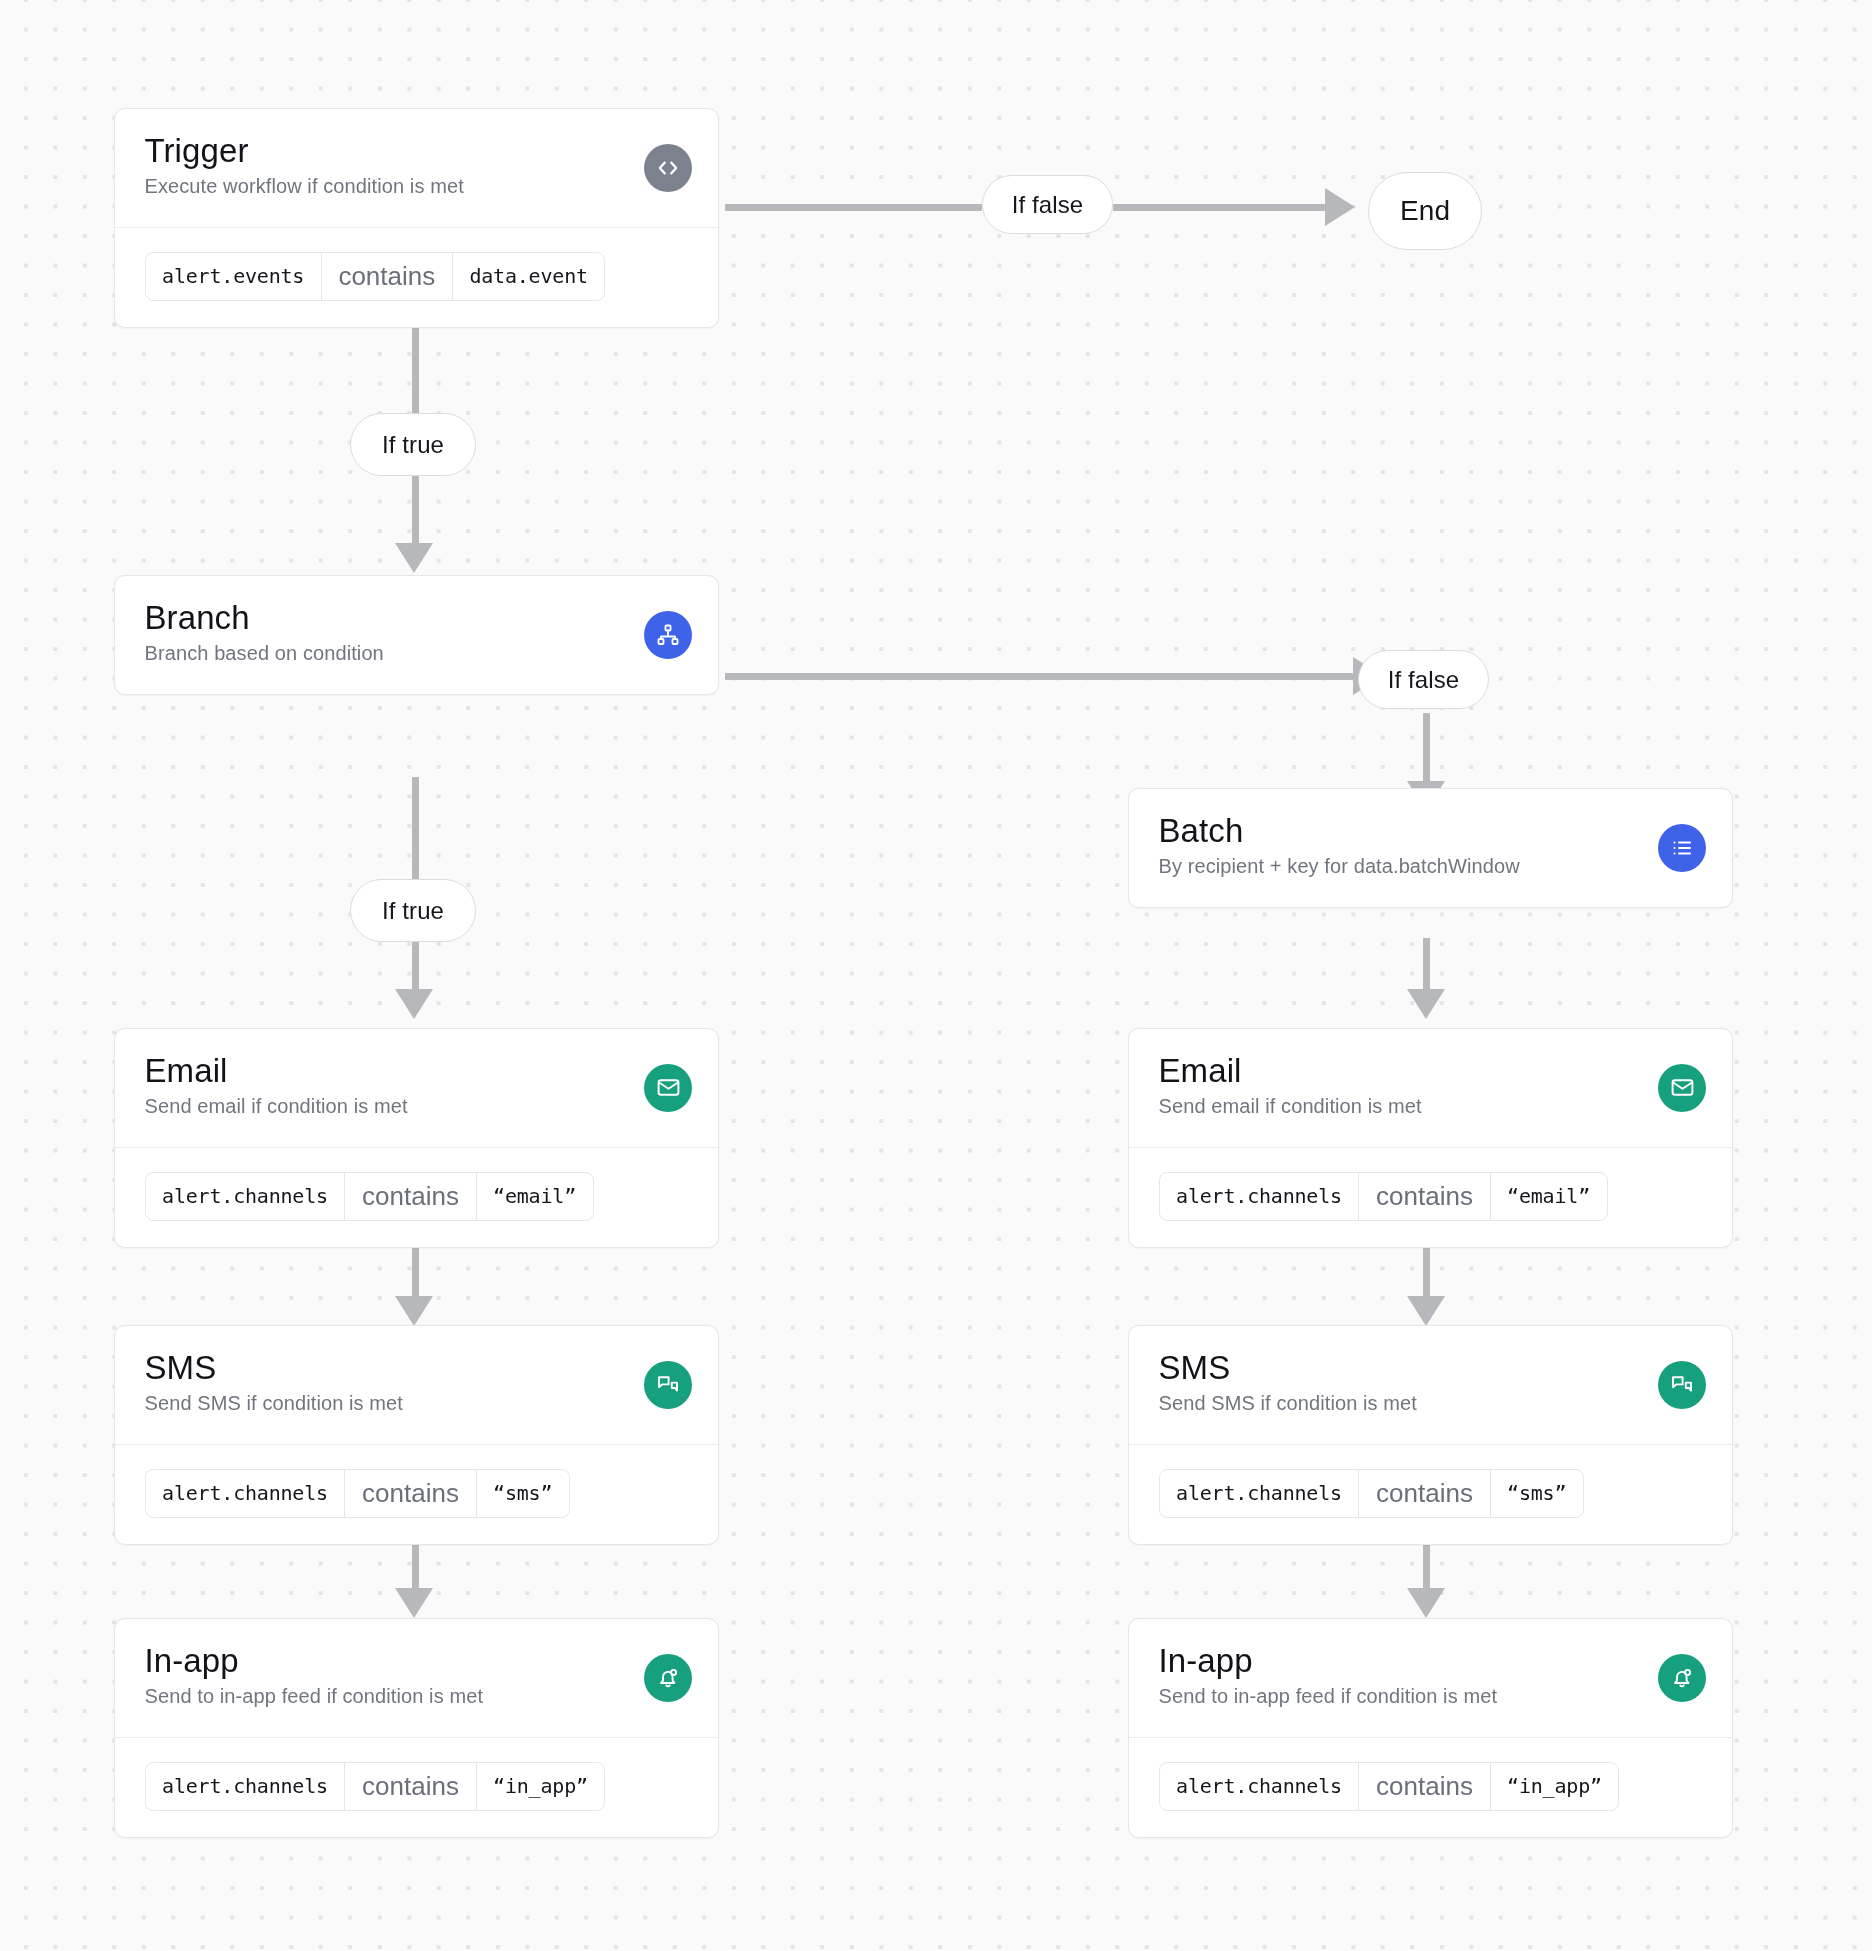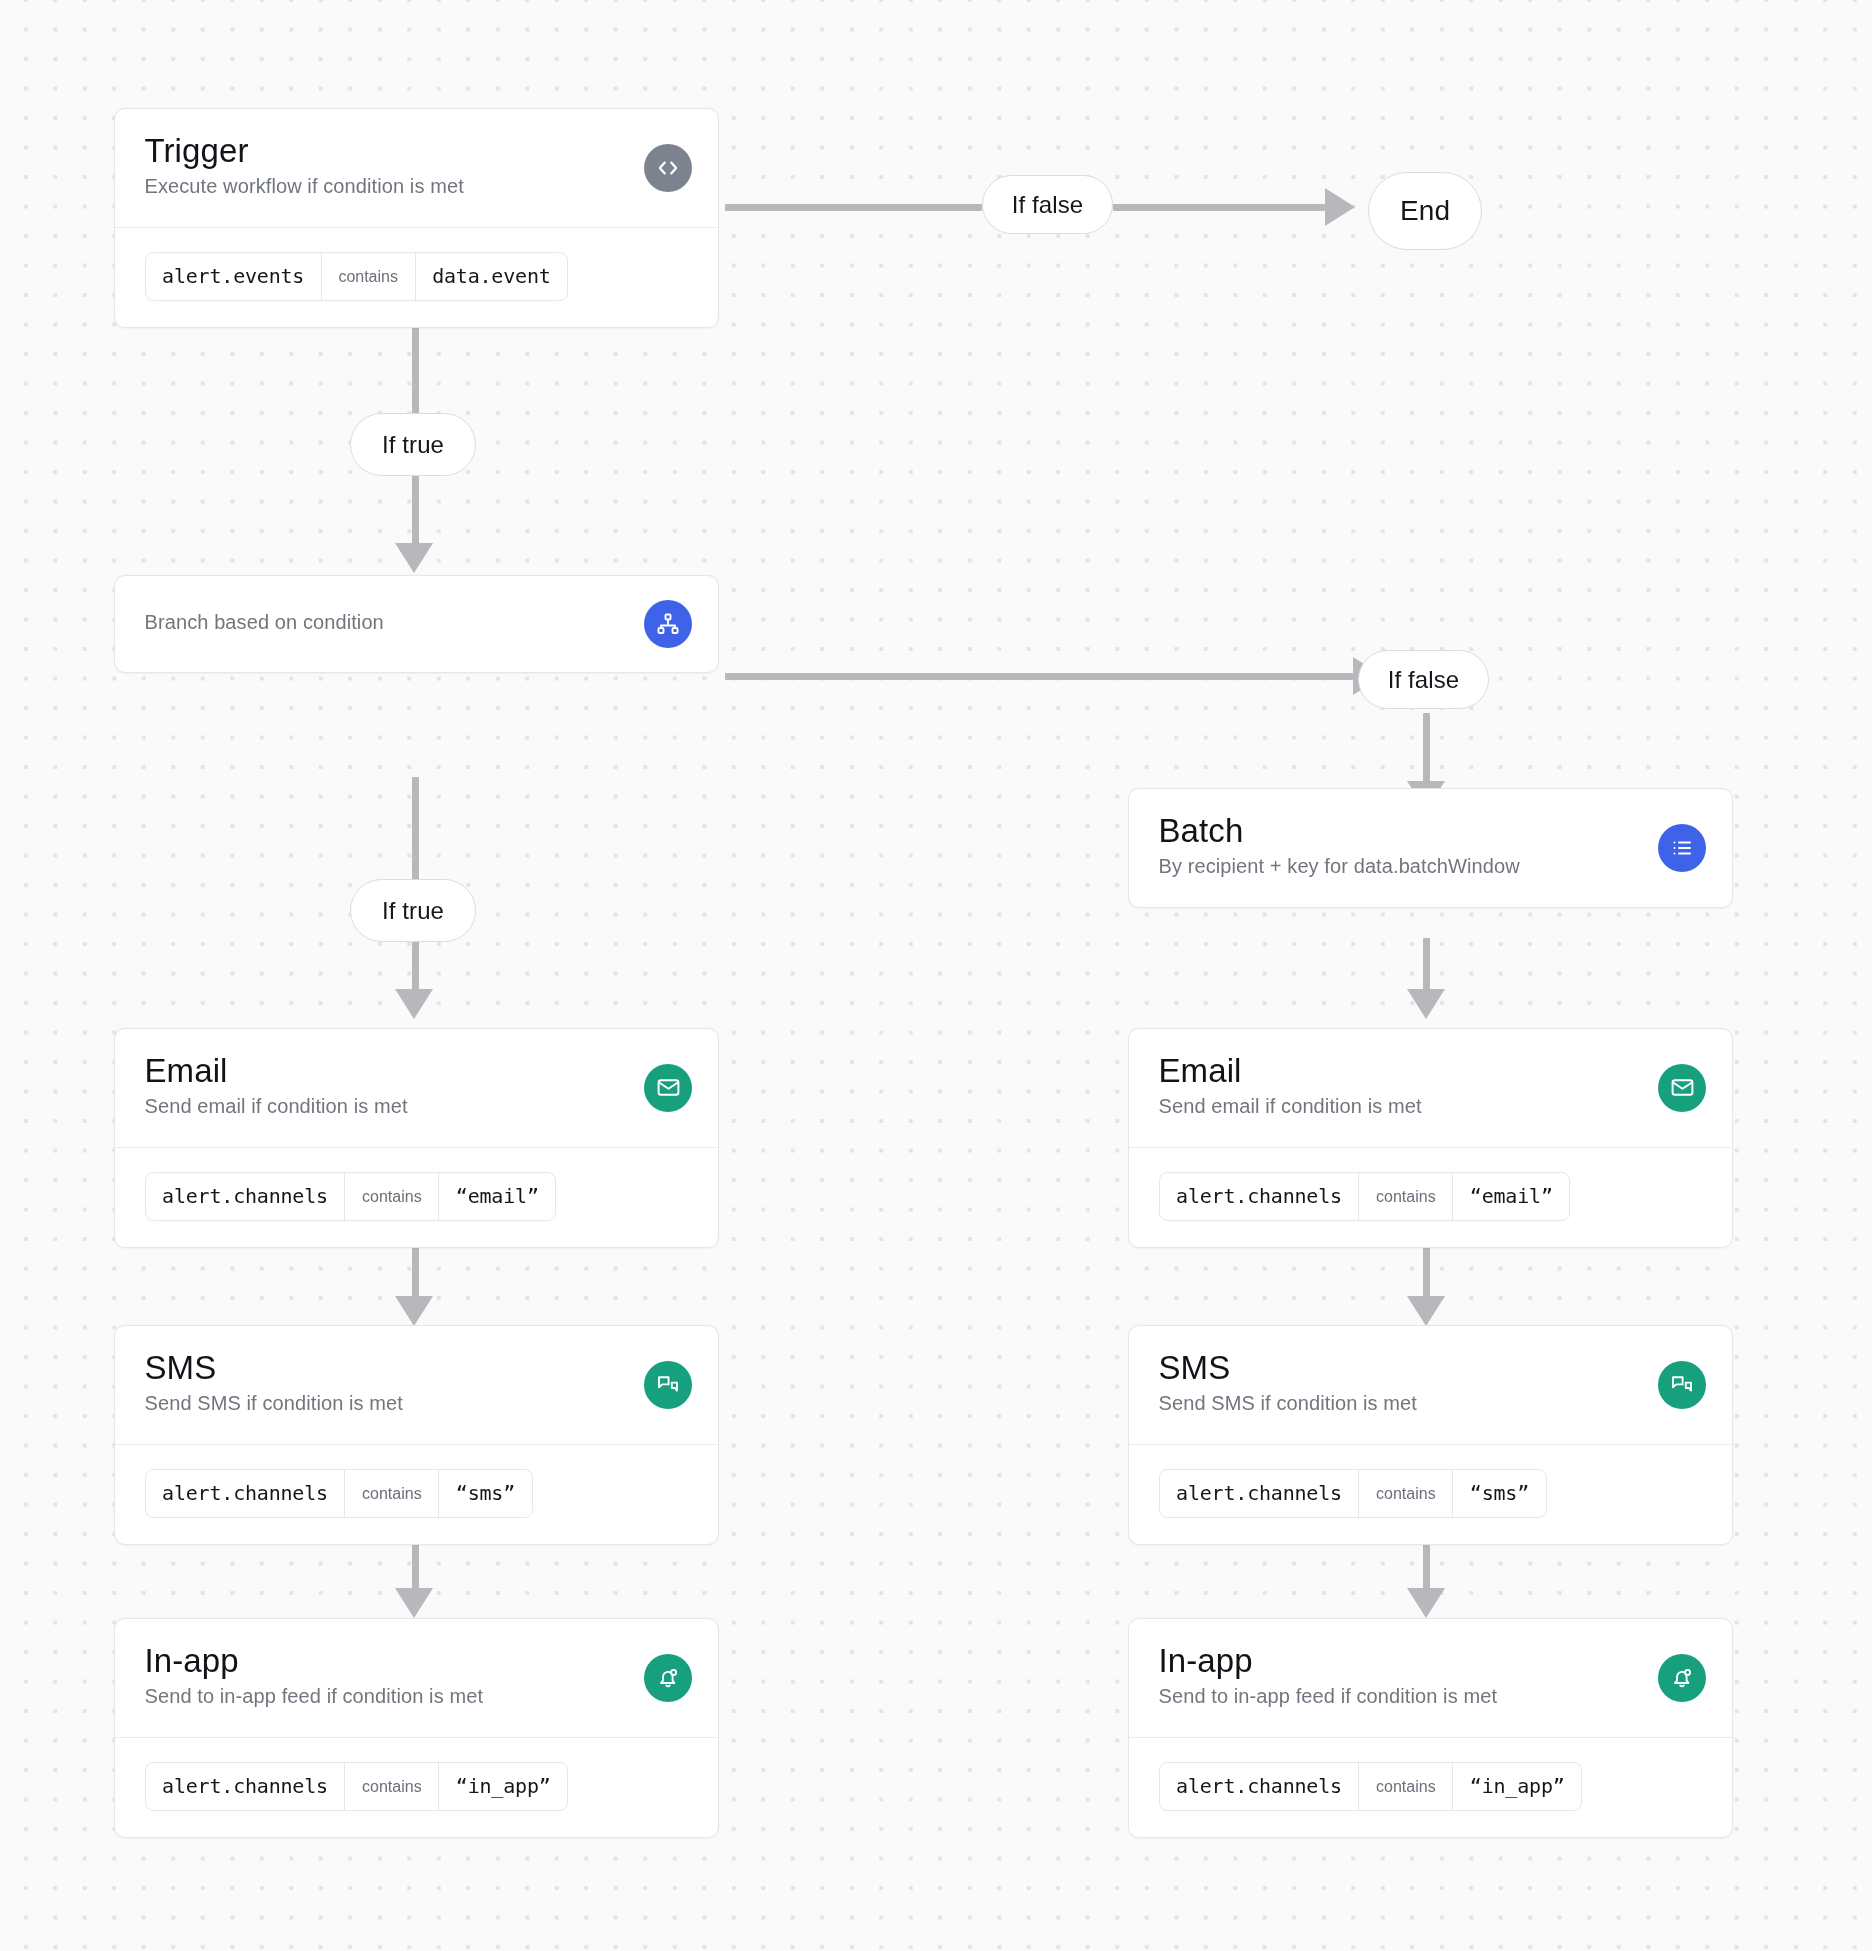--- a/index.html
+++ b/index.html
@@ -81,21 +81,21 @@
   .cond .mono {
     font-family: "DejaVu Sans Mono", "Liberation Mono", monospace;
     font-size: 20px;
     color: #14161b;
     letter-spacing: -0.2px;
   }
   .cond .op {
     color: #6a6f79;
     border-left: 0.9px solid #e6e6e8;
     border-right: 0.9px solid #e6e6e8;
-    font-size: 16px;
+    font-size: 26px;
   }
 
   
   .pill {
     position: absolute;
     background: #ffffff;
     border: 0.9px solid #dcdcdf;
     border-radius: 922px;
     display: flex; align-items: center; justify-content: center;
     font-size: 24px;
@@ -194,20 +194,21 @@
       <div class="cond">
         <span class="mono">alert.events</span>
         <span class="op">contains</span>
         <span class="mono">data.event</span>
       </div>
     </div>
   </div>
 
   <div class="node" style="left:114px; top:575px; width:605px;">
     <div class="node-head">
+      <div class="node-title">Branch</div>
       <div class="node-sub">Branch based on condition</div>
       <div class="node-icon ic-blue">
         <svg width="24" height="24" viewBox="0 0 24 24" fill="none" stroke="#ffffff" stroke-width="1.9" stroke-linecap="round" stroke-linejoin="round">
           <rect x="9.5" y="2.5" width="5" height="5" rx="1"></rect>
           <rect x="2.5" y="16" width="5" height="5" rx="1"></rect>
           <rect x="16.5" y="16" width="5" height="5" rx="1"></rect>
           <path d="M12 7.5v4.5M5 16v-2.5h14V16"></path>
         </svg>
       </div>
     </div>

